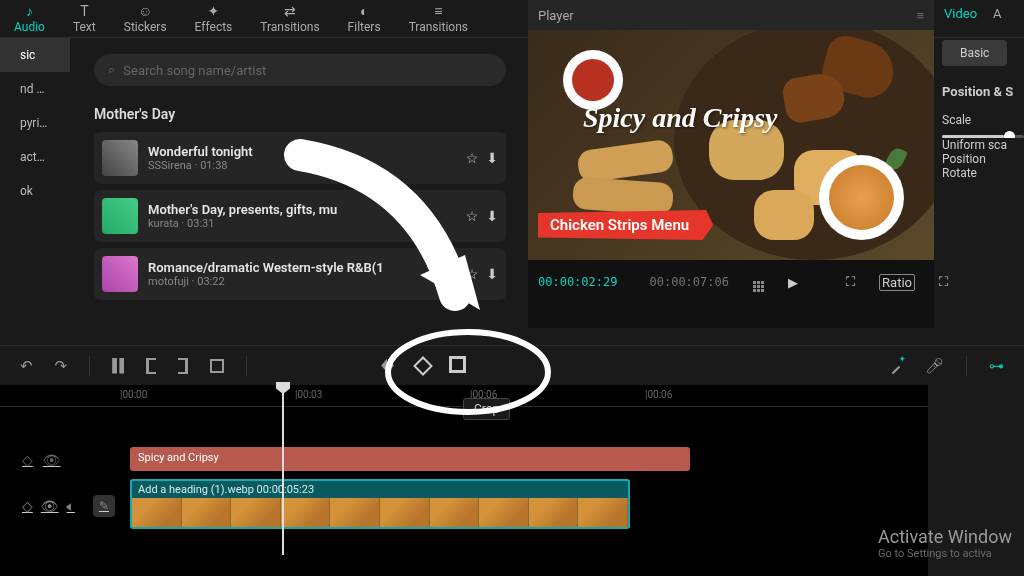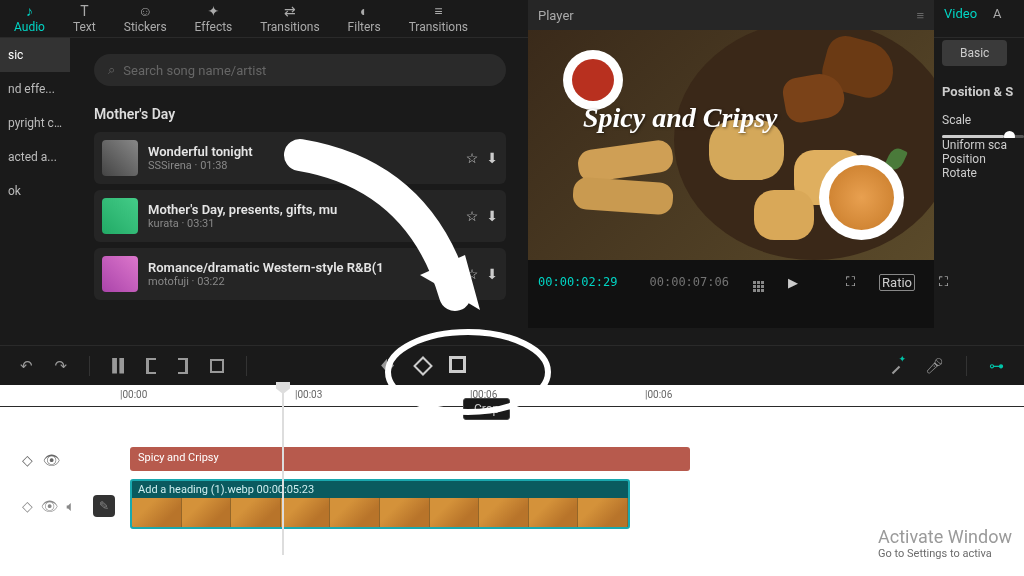--- a/index.html
+++ b/index.html
@@ -7,21 +7,21 @@
 .topbar { display:flex; height:38px; background:#1a1a1a; border-bottom:1px solid #2a2a2a; }
 .topbar .tab { display:flex; flex-direction:column; align-items:center; justify-content:center; padding:2px 14px; font-size:12px; color:#aaa; cursor:pointer; gap:1px; }
 .topbar .tab.active { color:#00d4c4; }
 .topbar .tab .ico { font-size:14px; height:16px; display:flex; align-items:center; }
 .player-header { position:absolute; left:528px; top:0; width:406px; height:30px; background:#262626; display:flex; align-items:center; padding:0 10px; color:#aaa; font-size:13px; }
 .player-header .menu { margin-left:auto; color:#666; }
 .prop-header { position:absolute; left:934px; top:0; width:90px; height:30px; display:flex; gap:16px; padding:6px 10px; font-size:13px; }
 .prop-header span:first-child { color:#00d4c4; }
 .prop-header span:last-child { color:#aaa; }
 .left-cats { position:absolute; left:0; top:38px; width:70px; }
-.left-cats div { padding:10px 8px; font-size:12px; color:#bbb; white-space:nowrap; overflow:hidden; text-overflow:ellipsis; cursor:pointer; }
+.left-cats div { padding:10px 20px; font-size:12px; color:#bbb; white-space:nowrap; overflow:hidden; text-overflow:ellipsis; cursor:pointer; }
 .left-cats div.active { background:#333; color:#fff; }
 .audio-panel { position:absolute; left:80px; top:38px; width:440px; }
 .search { margin:16px 14px 20px; background:#2a2a2a; border-radius:20px; padding:8px 14px; color:#666; font-size:13px; display:flex; align-items:center; gap:8px; }
 .section-title { font-size:14px; color:#ddd; margin:0 14px 10px; font-weight:600; }
 .track { display:flex; align-items:center; background:#252525; margin:6px 14px; padding:8px; border-radius:6px; gap:10px; }
 .track .thumb { width:36px; height:36px; border-radius:4px; flex-shrink:0; }
 .track .info { flex:1; overflow:hidden; }
 .track .title { font-size:13px; color:#e5e5e5; font-weight:600; white-space:nowrap; overflow:hidden; text-overflow:ellipsis; }
 .track .meta { font-size:11px; color:#888; }
 .track .actions { display:flex; gap:8px; color:#ccc; font-size:14px; }
@@ -72,21 +72,21 @@
 .ico-mirror{display:flex;gap:1px;}
 .ico-mirror::before,.ico-mirror::after{content:"";width:6px;height:14px;background:#999;clip-path:polygon(0 50%,100% 0,100% 100%);}
 .ico-mirror::after{transform:scaleX(-1);}
 .ico-rot{width:14px;height:14px;border:2px solid #ccc;transform:rotate(45deg);}
 .ico-crop{width:14px;height:14px;border-right:3px solid #ccc;border-bottom:3px solid #ccc;position:relative;}
 .ico-crop::before{content:"";position:absolute;left:-3px;top:-3px;width:14px;height:14px;border-left:3px solid #ccc;border-top:3px solid #ccc;}
 .ico-wand{position:relative;width:14px;height:14px;}
 .ico-wand::before{content:"✦";color:#00c4a8;position:absolute;right:-3px;top:-5px;font-size:9px;}
 .ico-wand::after{content:"";position:absolute;left:2px;bottom:2px;width:10px;height:2px;background:#999;transform:rotate(-45deg);}
 .tooltip { position:absolute; left:463px; top:398px; background:#1a1a1a; border:1px solid #444; padding:3px 10px; font-size:12px; color:#ccc; border-radius:3px; z-index:5; }
-.timeline { position:absolute; left:0; top:385px; width:1024px; height:191px; background:#ffffff; }
+.timeline { position:absolute; left:0; top:385px; width:928px; height:191px; background:#000000;text-decoration:underline; }
 .ruler { height:22px; border-bottom:1px solid #2a2a2a; position:relative; font-size:10px; color:#666; font-family:monospace; }
 .ruler span { position:absolute; top:4px; }
 .playhead { position:absolute; left:282px; top:0; width:2px; height:170px; background:#ddd; z-index:3; }
 .playhead::before { content:""; position:absolute; left:-6px; top:-3px; width:14px; height:12px; background:#ddd; clip-path:polygon(0 0,100% 0,100% 55%,50% 100%,0 55%); }
 .track-row { display:flex; align-items:center; height:26px; margin-top:40px; }
 .track-row .ctrls { width:70px; display:flex; gap:10px; padding-left:22px; color:#666; font-size:14px; }
 .clip1 { position:absolute; left:130px; top:62px; width:560px; height:24px; background:#b75a4d; border-radius:3px; color:#fff; font-size:11px; padding:4px 8px; }
 .track-row2 { display:flex; align-items:center; height:54px; margin-top:6px; }
 .track-row2 .ctrls { width:120px; display:flex; gap:8px; padding-left:22px; color:#888; font-size:14px; align-items:center; }
 .pencilbox { width:22px; height:22px; background:#333; border-radius:4px; display:flex; align-items:center; justify-content:center; font-size:12px; margin-left:10px; }
@@ -197,20 +197,21 @@
     <div class="wing1"></div>
     <div class="wing2"></div>
     <div class="nug1"></div>
     <div class="nug2"></div>
     <div class="nug3"></div>
     <div class="strip1"></div>
     <div class="strip2"></div>
     <div class="leaf"></div>
     <div class="circ"></div>
     <div class="headline">Spicy and Cripsy</div>
+    <div class="brush">Chicken Strips Menu</div>
   </div>
   <div class="player-ctrl">
     <span class="tc1">00:00:02:29</span>
     <span class="tc2">00:00:07:06</span>
     <span class="btn"><span class="grid-ico">
           <span>
             <i></i>
             <i></i>
             <i></i>
           </span>

